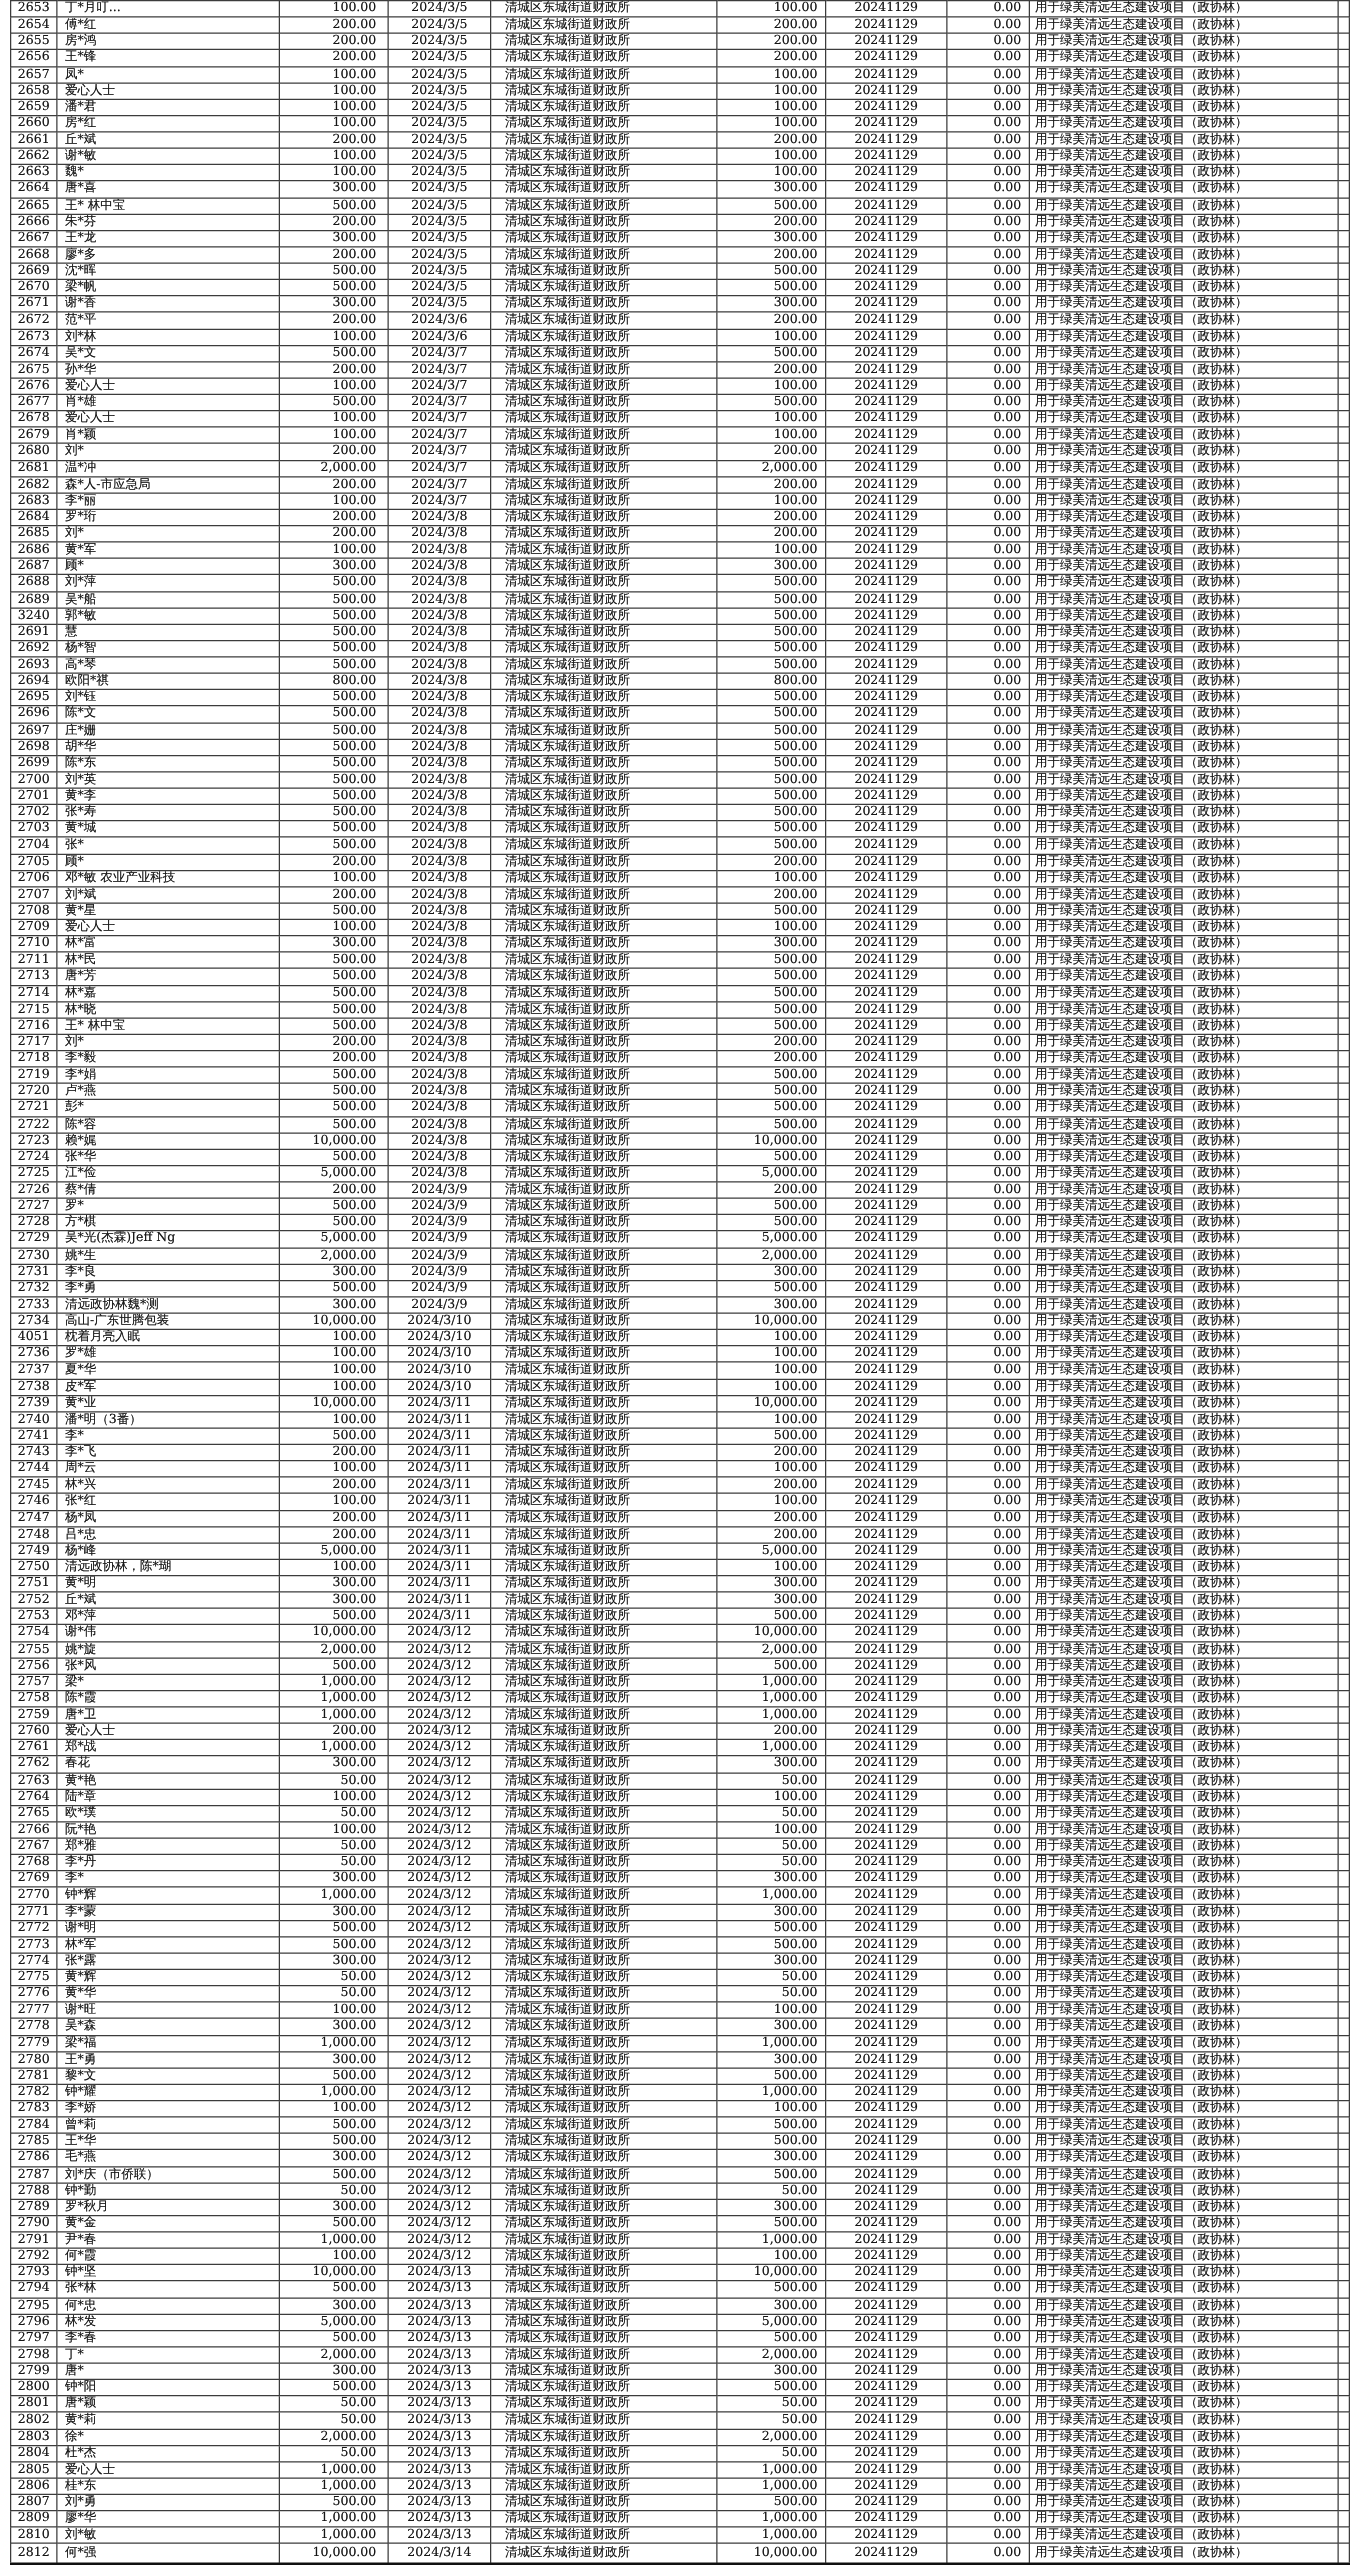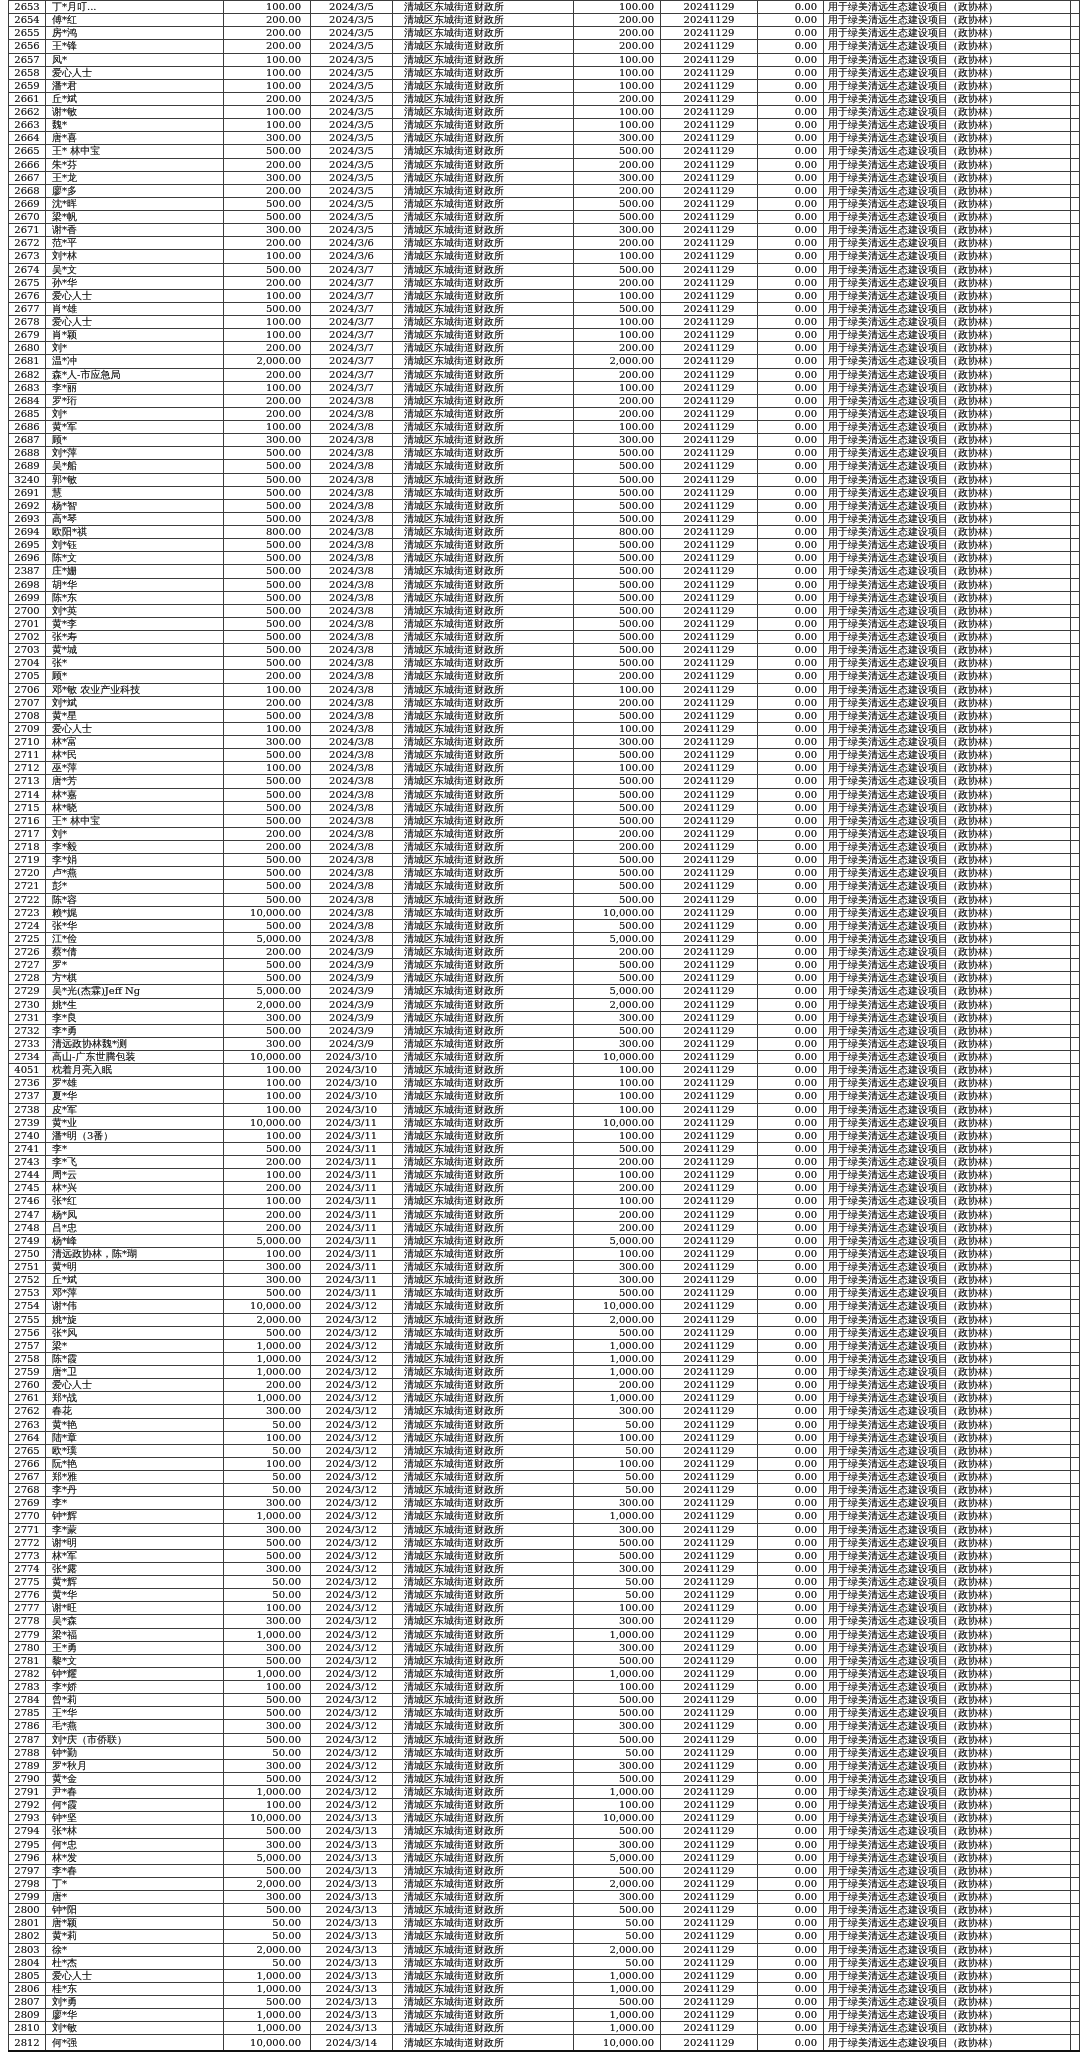--- a/index.html
+++ b/index.html
@@ -126,20 +126,32 @@
           <td class="c-amt">100.00</td>
           <td class="c-date">2024/3/5</td>
           <td class="c-org">清城区东城街道财政所</td>
           <td class="c-amt2">100.00</td>
           <td class="c-ref">20241129</td>
           <td class="c-fee">0.00</td>
           <td class="c-purpose">用于绿美清远生态建设项目（政协林）</td>
           <td class="c-sliver"></td>
         </tr>
         <tr>
+          <td class="c-no">2660</td>
+          <td class="c-name">房*红</td>
+          <td class="c-amt">100.00</td>
+          <td class="c-date">2024/3/5</td>
+          <td class="c-org">清城区东城街道财政所</td>
+          <td class="c-amt2">100.00</td>
+          <td class="c-ref">20241129</td>
+          <td class="c-fee">0.00</td>
+          <td class="c-purpose">用于绿美清远生态建设项目（政协林）</td>
+          <td class="c-sliver"></td>
+        </tr>
+        <tr>
           <td class="c-no">2661</td>
           <td class="c-name">丘*斌</td>
           <td class="c-amt">200.00</td>
           <td class="c-date">2024/3/5</td>
           <td class="c-org">清城区东城街道财政所</td>
           <td class="c-amt2">200.00</td>
           <td class="c-ref">20241129</td>
           <td class="c-fee">0.00</td>
           <td class="c-purpose">用于绿美清远生态建设项目（政协林）</td>
           <td class="c-sliver"></td>
@@ -558,21 +570,21 @@
           <td class="c-amt">500.00</td>
           <td class="c-date">2024/3/8</td>
           <td class="c-org">清城区东城街道财政所</td>
           <td class="c-amt2">500.00</td>
           <td class="c-ref">20241129</td>
           <td class="c-fee">0.00</td>
           <td class="c-purpose">用于绿美清远生态建设项目（政协林）</td>
           <td class="c-sliver"></td>
         </tr>
         <tr>
-          <td class="c-no">2387</td>
+          <td class="c-no">2697</td>
           <td class="c-name">庄*姗</td>
           <td class="c-amt">500.00</td>
           <td class="c-date">2024/3/8</td>
           <td class="c-org">清城区东城街道财政所</td>
           <td class="c-amt2">500.00</td>
           <td class="c-ref">20241129</td>
           <td class="c-fee">0.00</td>
           <td class="c-purpose">用于绿美清远生态建设项目（政协林）</td>
           <td class="c-sliver"></td>
         </tr>
@@ -732,32 +744,20 @@
           <td class="c-purpose">用于绿美清远生态建设项目（政协林）</td>
           <td class="c-sliver"></td>
         </tr>
         <tr>
           <td class="c-no">2711</td>
           <td class="c-name">林*民</td>
           <td class="c-amt">500.00</td>
           <td class="c-date">2024/3/8</td>
           <td class="c-org">清城区东城街道财政所</td>
           <td class="c-amt2">500.00</td>
-          <td class="c-ref">20241129</td>
-          <td class="c-fee">0.00</td>
-          <td class="c-purpose">用于绿美清远生态建设项目（政协林）</td>
-          <td class="c-sliver"></td>
-        </tr>
-        <tr>
-          <td class="c-no">2712</td>
-          <td class="c-name">巫*萍</td>
-          <td class="c-amt">100.00</td>
-          <td class="c-date">2024/3/8</td>
-          <td class="c-org">清城区东城街道财政所</td>
-          <td class="c-amt2">100.00</td>
           <td class="c-ref">20241129</td>
           <td class="c-fee">0.00</td>
           <td class="c-purpose">用于绿美清远生态建设项目（政协林）</td>
           <td class="c-sliver"></td>
         </tr>
         <tr>
           <td class="c-no">2713</td>
           <td class="c-name">唐*芳</td>
           <td class="c-amt">500.00</td>
           <td class="c-date">2024/3/8</td>

